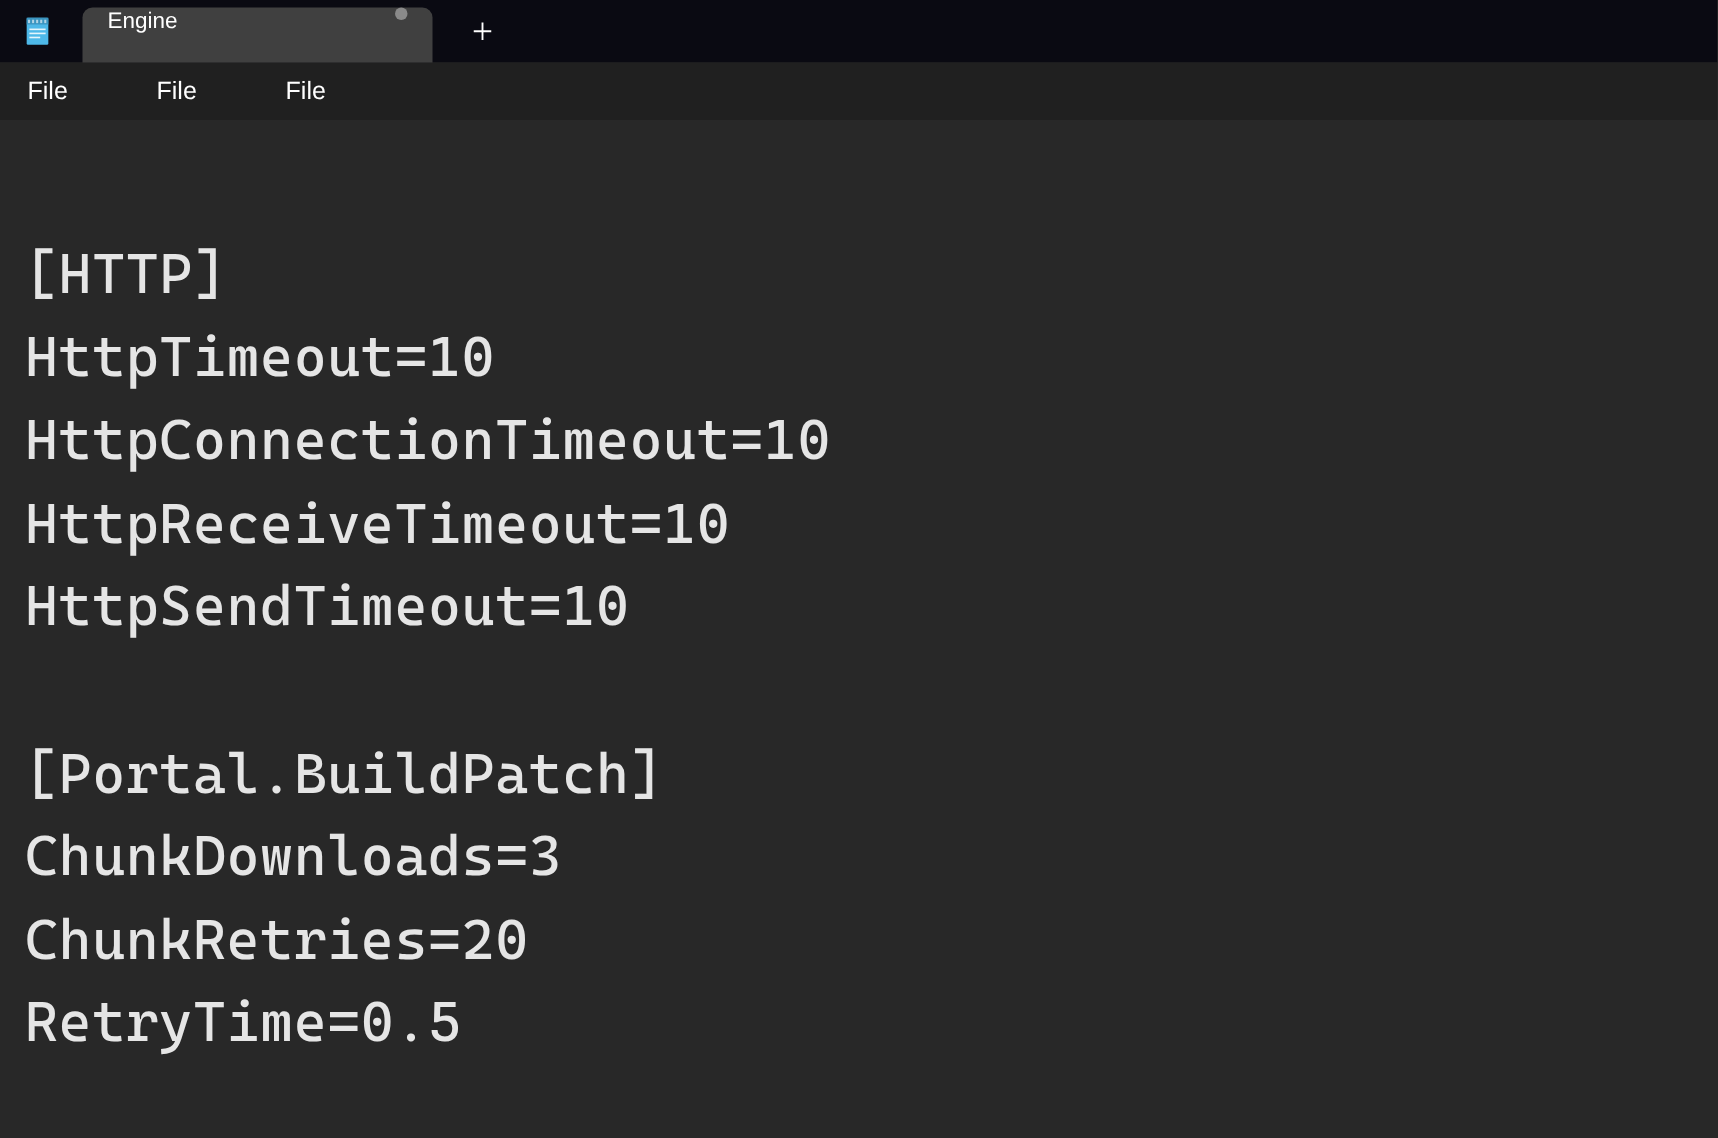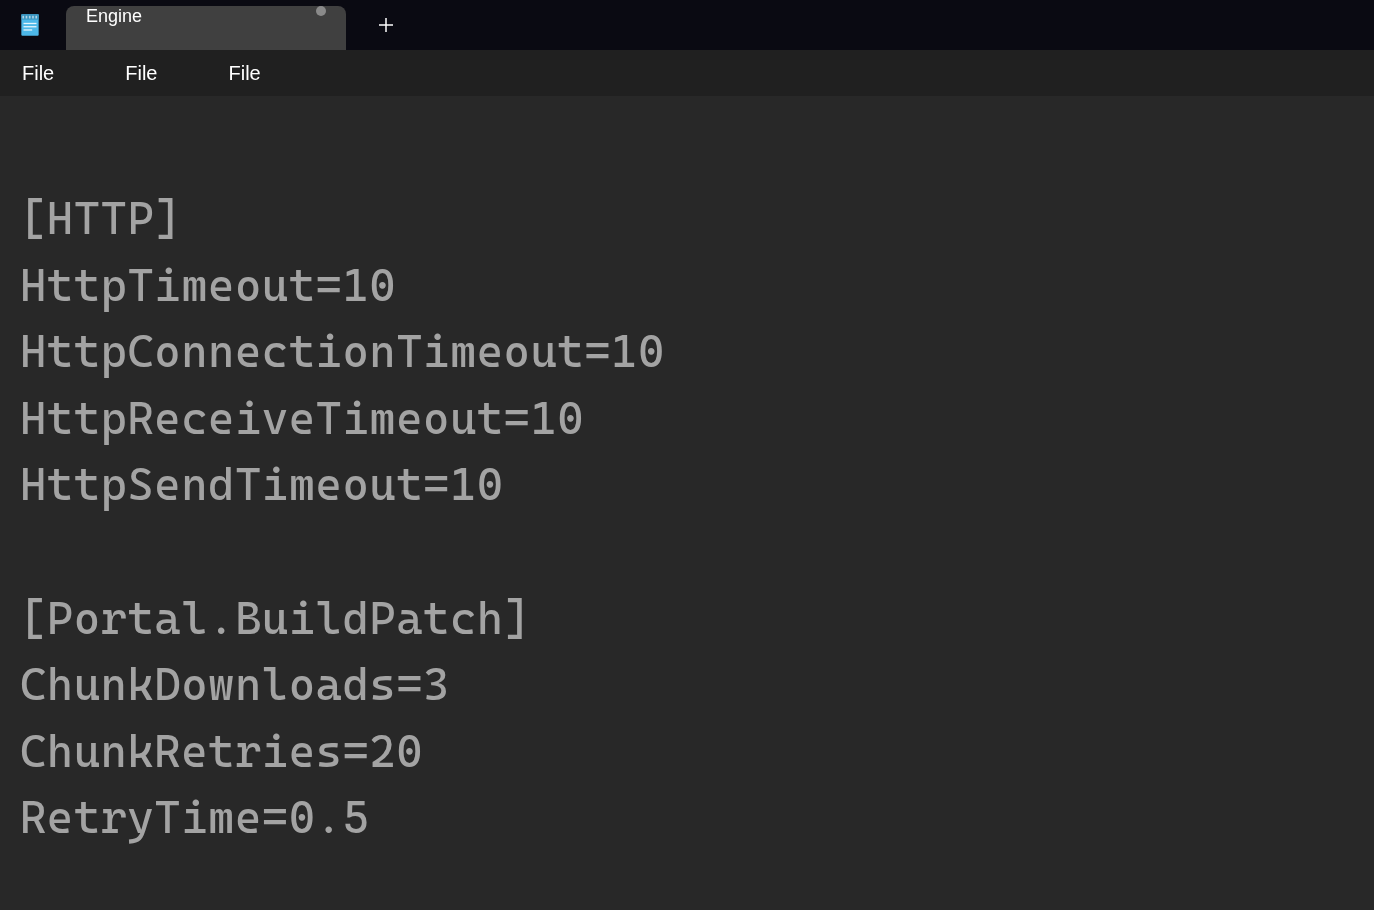--- a/index.html
+++ b/index.html
@@ -89,21 +89,21 @@
     .editor {
       background: #282828;
       padding: 90px 20px 20px 20px;
       height: calc(100% - 96px);
       position: relative;
     }
     .editor-content {
       font-family: "Cascadia Mono", "Consolas", "Courier New", monospace;
       font-size: 45px;
       line-height: 1.48;
-      color: #a3a3a3;
+      color: #e5e5e5;
       white-space: pre-wrap;
       letter-spacing: 0.5px;
     }
   </style>
 </head>
 <body>
 
 <div class="titlebar">
   <div class="app-icon">
     <svg viewBox="0 0 24 24">

